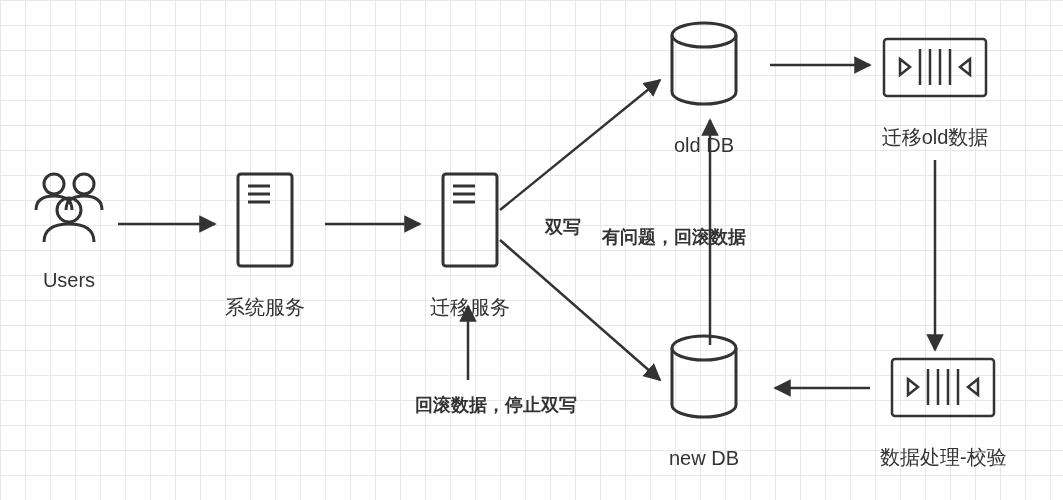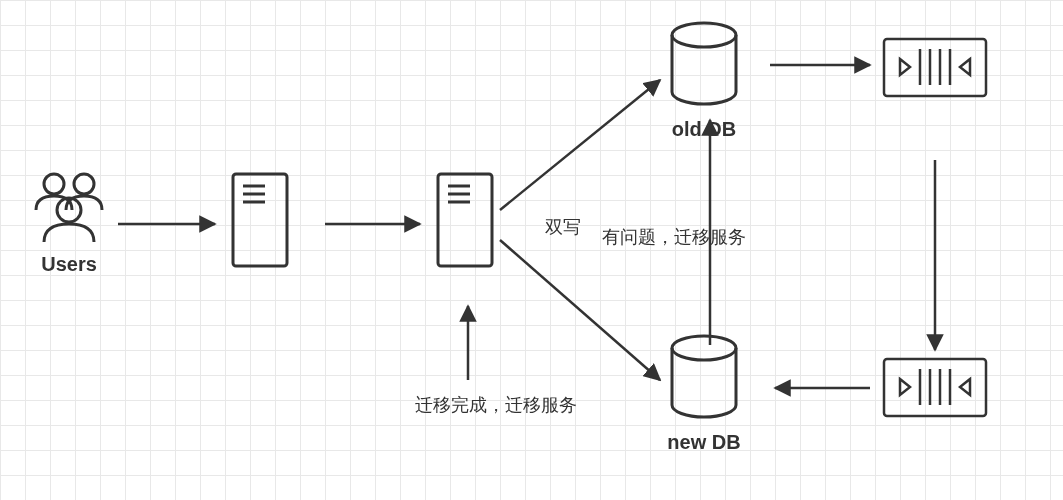--- a/index.html
+++ b/index.html
@@ -15,31 +15,31 @@
       background-size: 25px 25px;
       overflow: hidden;
     }
     .node {
       position: absolute;
       display: flex;
       flex-direction: column;
       align-items: center;
     }
     .label {
-      margin-top: 8px;
+      margin-top: 24px;
       font-size: 20px;
       color: #333;
       white-space: nowrap;
-      font-weight: bold;
     }
     .edge-label {
       position: absolute;
       font-size: 18px;
       color: #333;
       white-space: nowrap;
+      font-weight: bold;
     }
     svg { display: block; }
     .arrow-line {
       stroke: #333;
       stroke-width: 2.5;
       fill: none;
     }
     .arrow-head {
       fill: #333;
     }
@@ -99,31 +99,33 @@
 
 <div class="node" style="left:225px;top:170px">
   <svg width="70" height="100">
     <g class="icon-stroke">
       <rect x="8" y="4" width="54" height="92" rx="3"></rect>
       <line x1="18" y1="16" x2="40" y2="16"></line>
       <line x1="18" y1="24" x2="40" y2="24"></line>
       <line x1="18" y1="32" x2="40" y2="32"></line>
     </g>
   </svg>
+  <div class="label">系统服务</div>
 </div>
 
 <div class="node" style="left:430px;top:170px">
   <svg width="70" height="100">
     <g class="icon-stroke">
       <rect x="8" y="4" width="54" height="92" rx="3"></rect>
       <line x1="18" y1="16" x2="40" y2="16"></line>
       <line x1="18" y1="24" x2="40" y2="24"></line>
       <line x1="18" y1="32" x2="40" y2="32"></line>
     </g>
   </svg>
+  <div class="label">迁移服务</div>
 </div>
 
 <div class="node" style="left:664px;top:20px">
   <svg width="80" height="90">
     <g class="icon-stroke">
       <ellipse cx="40" cy="15" rx="32" ry="12"></ellipse>
       <path d="M 8 15 L 8 72 A 32 12 0 0 0 72 72 L 72 15"></path>
     </g>
   </svg>
   <div class="label">old  DB</div>
@@ -144,31 +146,33 @@
     <g class="icon-stroke-thin">
       <rect x="4" y="4" width="102" height="57" rx="3"></rect>
       <path d="M 20 24 L 30 32 L 20 40 Z" fill="none"></path>
       <line x1="40" y1="14" x2="40" y2="50"></line>
       <line x1="50" y1="14" x2="50" y2="50"></line>
       <line x1="60" y1="14" x2="60" y2="50"></line>
       <line x1="70" y1="14" x2="70" y2="50"></line>
       <path d="M 90 24 L 80 32 L 90 40 Z" fill="none"></path>
     </g>
   </svg>
+  <div class="label">迁移old数据</div>
 </div>
 
 <div class="node" style="left:880px;top:355px">
   <svg width="110" height="65">
     <g class="icon-stroke-thin">
       <rect x="4" y="4" width="102" height="57" rx="3"></rect>
       <path d="M 20 24 L 30 32 L 20 40 Z" fill="none"></path>
       <line x1="40" y1="14" x2="40" y2="50"></line>
       <line x1="50" y1="14" x2="50" y2="50"></line>
       <line x1="60" y1="14" x2="60" y2="50"></line>
       <line x1="70" y1="14" x2="70" y2="50"></line>
       <path d="M 90 24 L 80 32 L 90 40 Z" fill="none"></path>
     </g>
   </svg>
+  <div class="label">数据处理-校验</div>
 </div>
 
 <div class="edge-label" style="left:545px;top:215px">双写</div>
-<div class="edge-label" style="left:602px;top:225px">有问题，迁移服务</div>
-<div class="edge-label" style="left:415px;top:393px">迁移完成，迁移服务</div>
+<div class="edge-label" style="left:602px;top:225px">有问题，回滚数据</div>
+<div class="edge-label" style="left:415px;top:393px">回滚数据，停止双写</div>
 
 </body></html>

